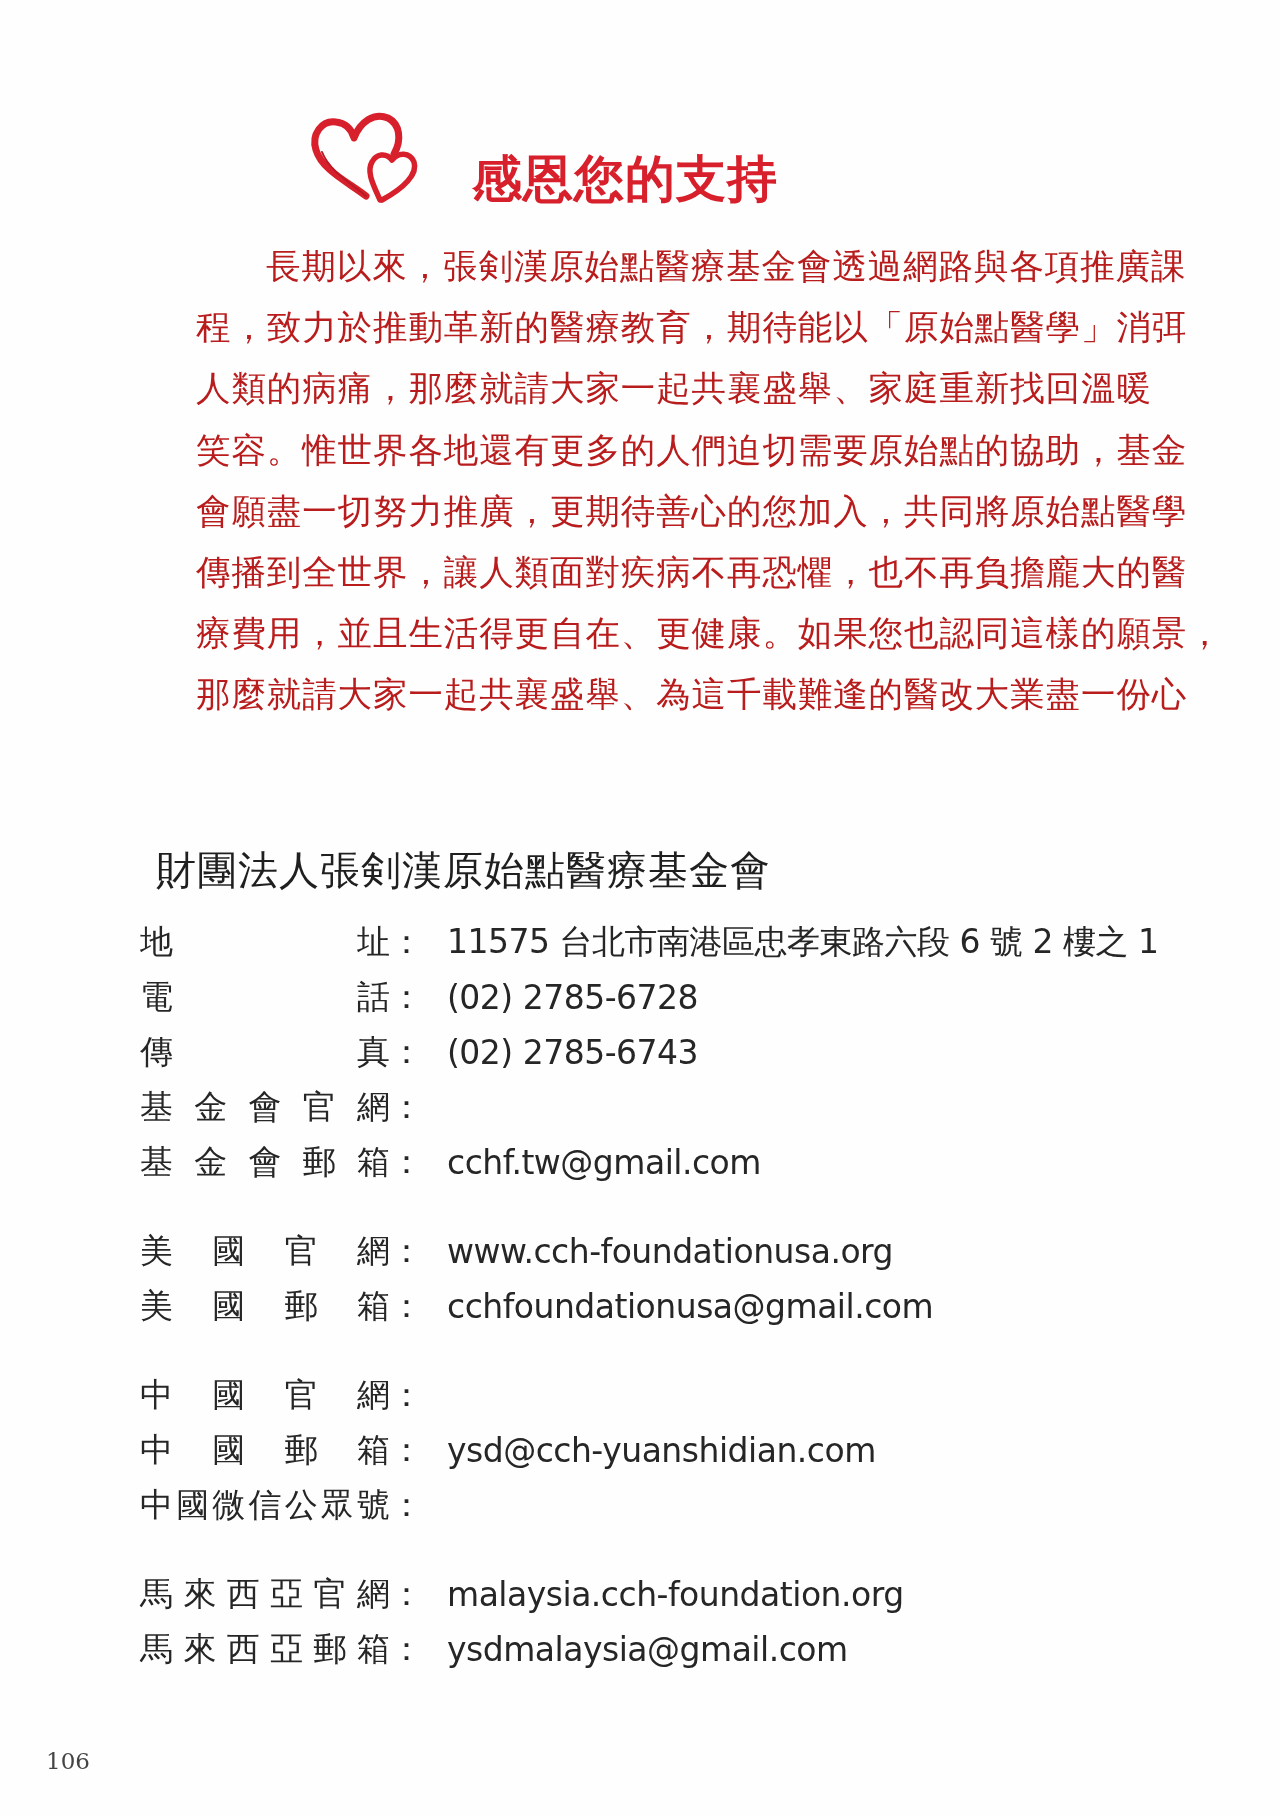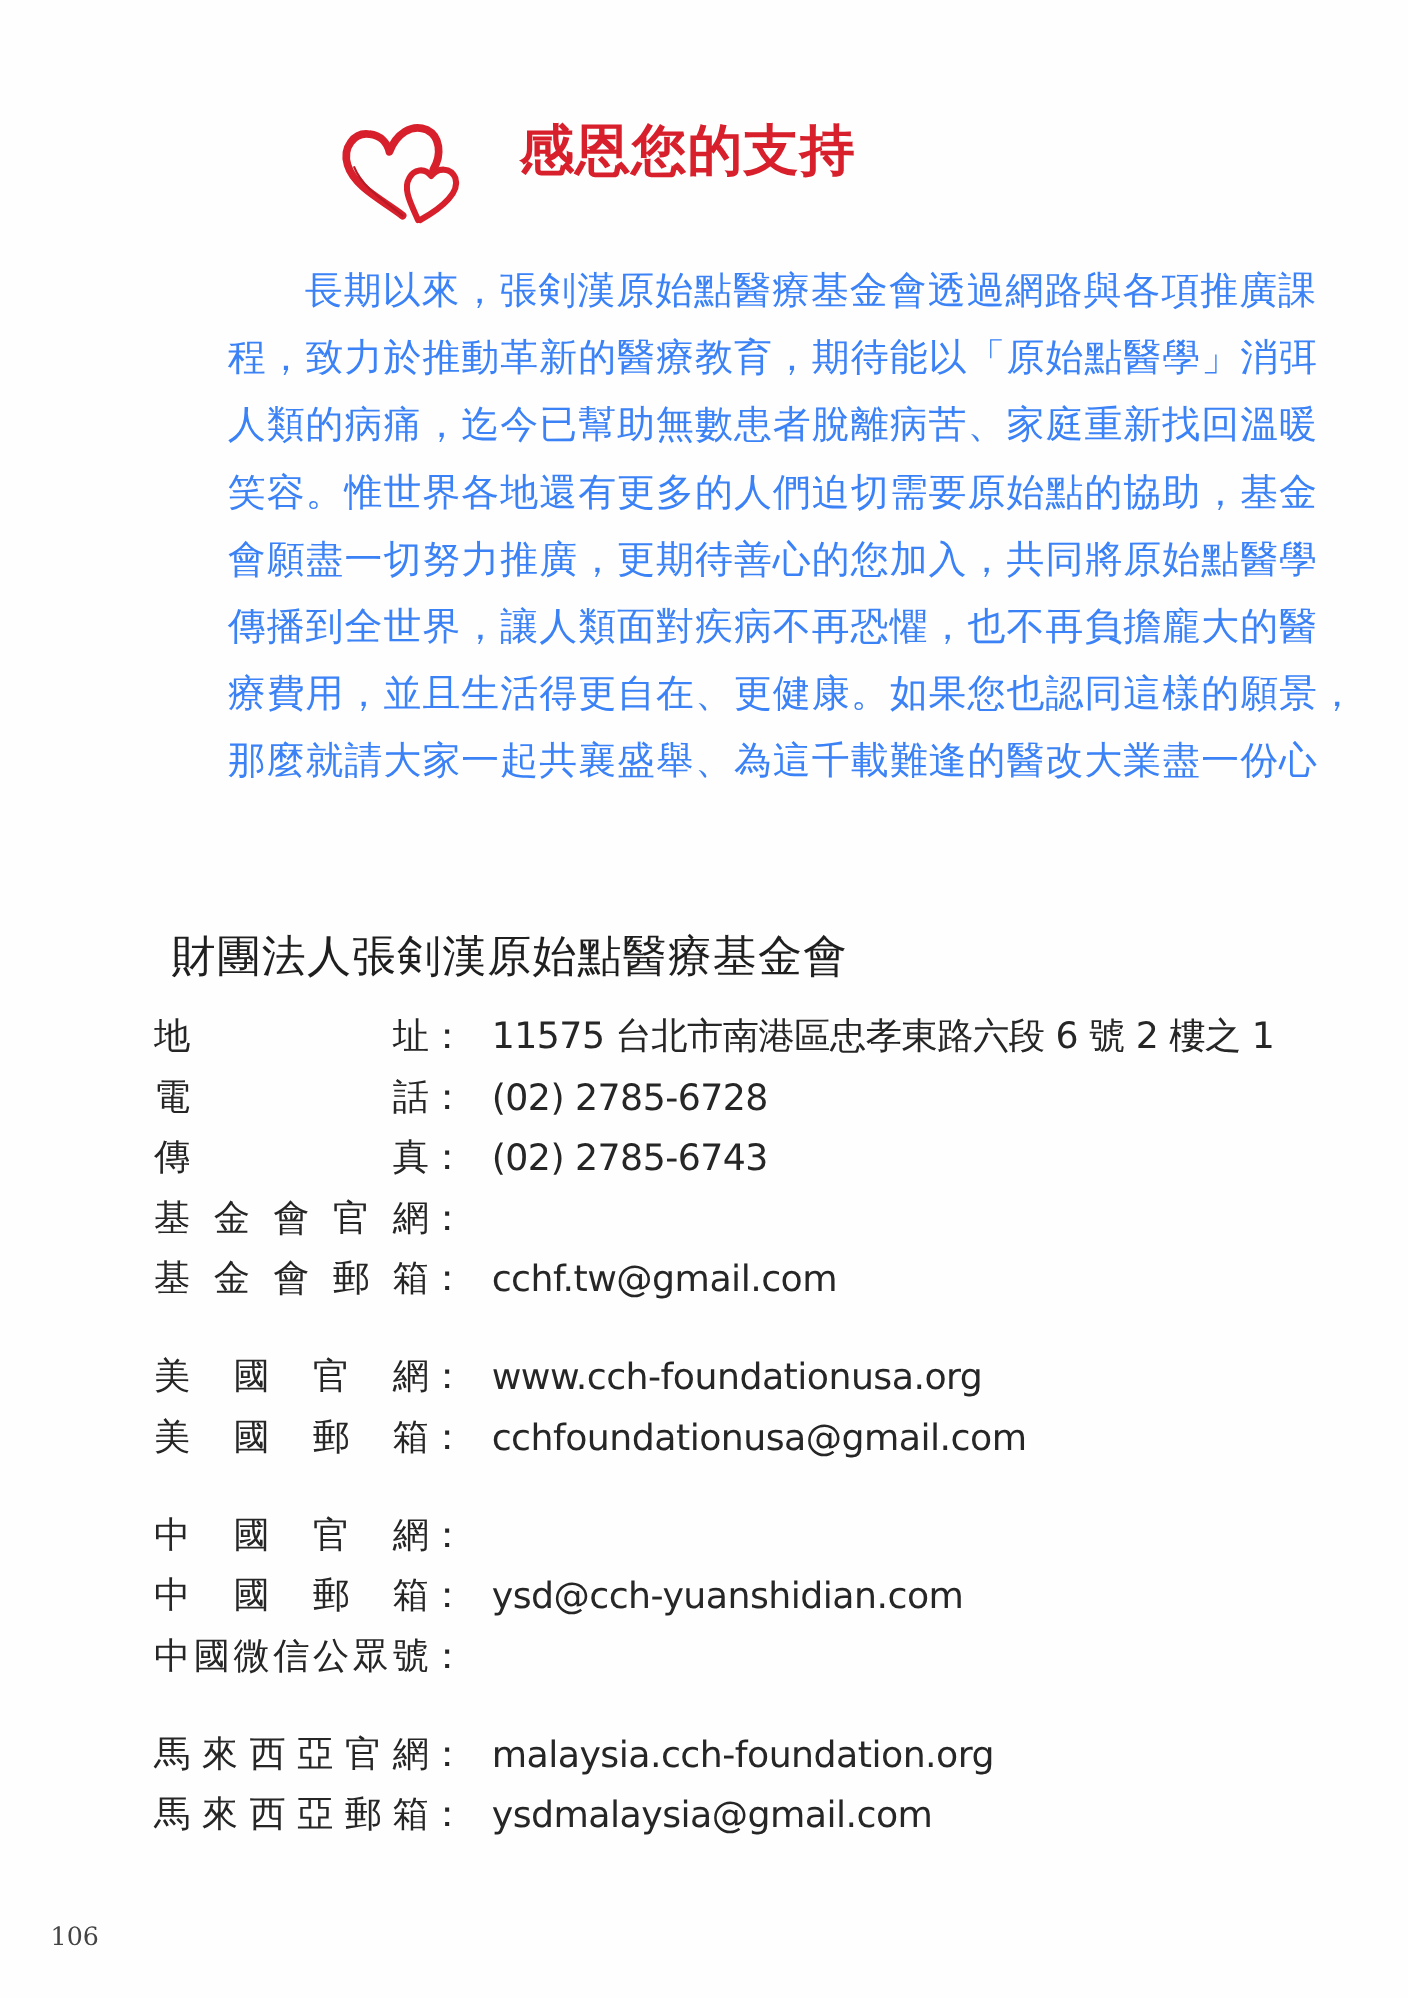--- a/index.html
+++ b/index.html
@@ -22,51 +22,50 @@
     height: 1816px;
     background: #fefefe;
   }
   
   .title-block {
     position: absolute;
     left: 308px;
     top: 108px;
     height: 96px;
     display: flex;
-    align-items: flex-start;
+    align-items: flex-end;
   }
   .hearts-icon {
     width: 114px;
     height: 96px;
     display: block;
   }
   .title-text {
     margin-left: 50px;
     font-family: "DejaVu Serif", "Liberation Serif", serif;
     font-weight: bold;
     font-size: 50px;
     letter-spacing: 1px;
     color: #d7202b;
     line-height: 1;
     padding-top: 4px;
   }
   
   .intro {
     position: absolute;
-    left: 138px;
+    left: 127px;
     top: 236px;
     width: 1004px;
     font-size: 34.5px;
     line-height: 61.2px;
-    color: #3b82f6;
+    color: #b91c1c;
     text-align: justify;
     text-indent: 2em;
     letter-spacing: 0.9px;
     margin: 0;
-    font-family: Liberation Mono, monospace;
   }
   .intro .line {
     display: block;
     white-space: nowrap;
     text-align-last: justify;
     text-align: justify;
   }
   .intro .line.first { padding-left: 70px; }
   .intro .line.last { text-align-last: left; }
   
@@ -139,21 +138,21 @@
       <path d="M58 88 C44 76, 22 64, 14 44" fill="none" stroke="#b81a25" stroke-width="2" stroke-linecap="round"></path>
 
       <path d="M72 92 C66 78, 58 64, 64 54 C68 46, 78 44, 84 52 C90 44, 102 44, 106 54 C110 66, 96 80, 74 92" fill="none" stroke="#d7202b" stroke-width="5.5" stroke-linecap="round" stroke-linejoin="round"></path>
     </svg>
     <div class="title-text">感恩您的支持</div>
   </div>
 
   <div class="intro">
     <span class="line first">長期以來，張剣漢原始點醫療基金會透過網路與各項推廣課</span>
     <span class="line">程，致力於推動革新的醫療教育，期待能以「原始點醫學」消弭</span>
-    <span class="line">人類的病痛，迄今已幫助無數患者脫離病苦、家庭重新找回溫暖</span>
+    <span class="line">人類的病痛，那麼就請大家一起共襄盛舉、家庭重新找回溫暖</span>
     <span class="line">笑容。惟世界各地還有更多的人們迫切需要原始點的協助，基金</span>
     <span class="line">會願盡一切努力推廣，更期待善心的您加入，共同將原始點醫學</span>
     <span class="line">傳播到全世界，讓人類面對疾病不再恐懼，也不再負擔龐大的醫</span>
     <span class="line">療費用，並且生活得更自在、更健康。如果您也認同這樣的願景，</span>
     <span class="line">那麼就請大家一起共襄盛舉、為這千載難逢的醫改大業盡一份心</span>
   </div>
 
   <h2 class="org-name">財團法人張剣漢原始點醫療基金會</h2>
 
   <div class="contacts" id="contacts">

